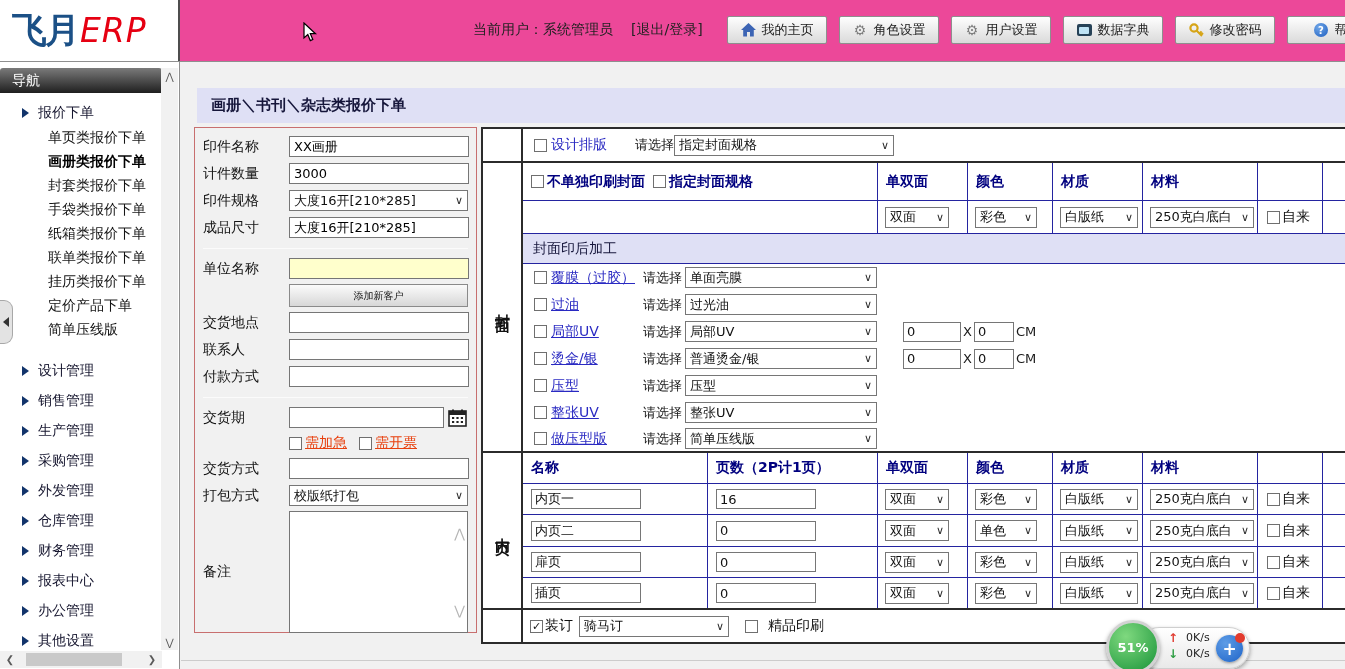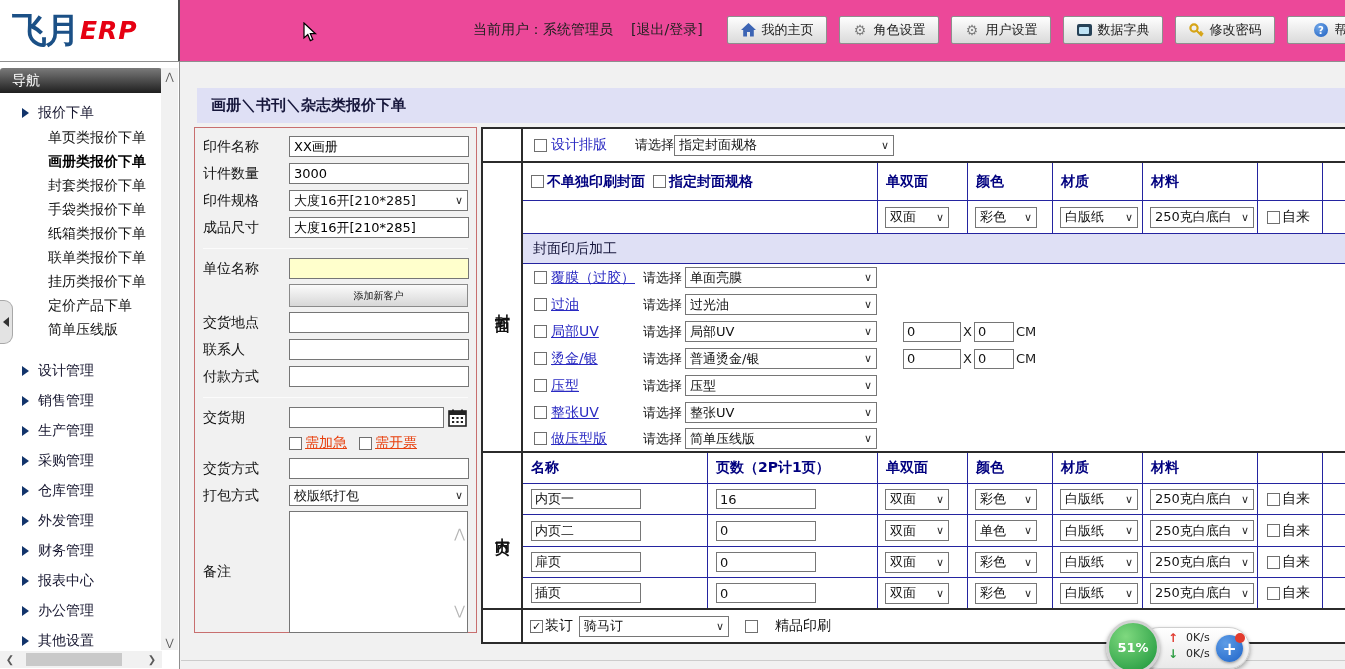--- a/index.html
+++ b/index.html
@@ -3,21 +3,21 @@
 <meta charset="utf-8">
 <style>
   * { box-sizing: border-box; margin: 0; padding: 0; }
   html,body { width:1345px; height:669px; overflow:hidden; }
   body { position:relative; font-family:"DejaVu Sans","Liberation Sans",sans-serif; background:#f1f1f1; font-size:13px; color:#1a1a1a; }
 
   
   .header { position:absolute; left:0; top:0; width:1345px; height:62px; background:#ec4899; border-bottom:1px solid #8f8f8f; }
   .logo-area { position:absolute; left:0; top:0; width:178px; height:61px; background:#fff; display:flex; align-items:center; padding-left:12px; }
   .logo-cn { font-size:35px; font-weight:bold; color:#1b5086; letter-spacing:-2px; }
-  .logo-en { font-size:25px; font-weight:bold; font-style:italic; color:#e60012; letter-spacing:1px; margin-left:2px; }
+  .logo-en { font-size:33px; font-weight:normal; font-style:italic; color:#e60012; letter-spacing:1px; margin-left:2px; }
   .header-divider { position:absolute; left:178px; top:0; width:2px; height:61px; background:#4d4d4d; }
   .user-info { position:absolute; left:473px; top:21px; font-size:14px; color:#222; }
   .logout { position:absolute; left:631px; top:21px; font-size:14px; color:#222; cursor:pointer; }
   .hbtns { position:absolute; left:727px; top:16px; display:flex; gap:12px; }
   .hbtn { width:100px; height:28px; flex:0 0 auto; display:flex; align-items:center; justify-content:center; gap:6px;
           background:linear-gradient(#fefefe,#dadada); border:1px solid #8e8e8e; border-radius:2px; font-size:13px; color:#222; cursor:pointer; }
   .ico { display:inline-flex; width:15px; height:15px; align-items:center; justify-content:center; }
   .gear-glyph { font-size:14px; color:#7d7d7d; line-height:1; }
   .help-circle { width:14px; height:14px; border-radius:50%; background:radial-gradient(circle at 35% 30%,#6fa6e8,#1f5fc0); color:#fff; font-size:10px; font-weight:bold; display:flex; align-items:center; justify-content:center; }
   .dict-box { width:15px; height:12px; background:#274257; border-radius:2px; display:flex; align-items:center; justify-content:center; }
@@ -197,25 +197,25 @@
     <div class="nav-group spaced">
         <span class="tri"></span>
         <span>生产管理</span>
       </div>
     <div class="nav-group spaced">
         <span class="tri"></span>
         <span>采购管理</span>
       </div>
     <div class="nav-group spaced">
         <span class="tri"></span>
+        <span>外发管理</span>
+      </div>
+    <div class="nav-group spaced">
+        <span class="tri"></span>
         <span>仓库管理</span>
-      </div>
-    <div class="nav-group spaced">
-        <span class="tri"></span>
-        <span>外发管理</span>
       </div>
     <div class="nav-group spaced">
         <span class="tri"></span>
         <span>财务管理</span>
       </div>
     <div class="nav-group spaced">
         <span class="tri"></span>
         <span>报表中心</span>
       </div>
     <div class="nav-group spaced">
@@ -639,21 +639,21 @@
       </div>
 
       <div class="row r-bind">
         <span class="cb">✓</span>
         <span class="blk14" style="margin:0 6px 0 2px;">装订</span>
         <div class="sel" style="width:150px;">
             <span>骑马订</span>
             <span class="chev">∨</span>
           </div>
         <span class="cb" style="margin-left:16px;"></span>
-        <span class="blk14" style="margin-left:17px;">精品印刷</span>
+        <span class="blk14" style="margin-left:10px;">精品印刷</span>
       </div>
 
     </div>
   </div>
 </div>
 
 <div class="net-widget">
   <div class="nw-pill"></div>
   <div class="nw-circle">51%</div>
   <span class="nw-up">↑</span>

